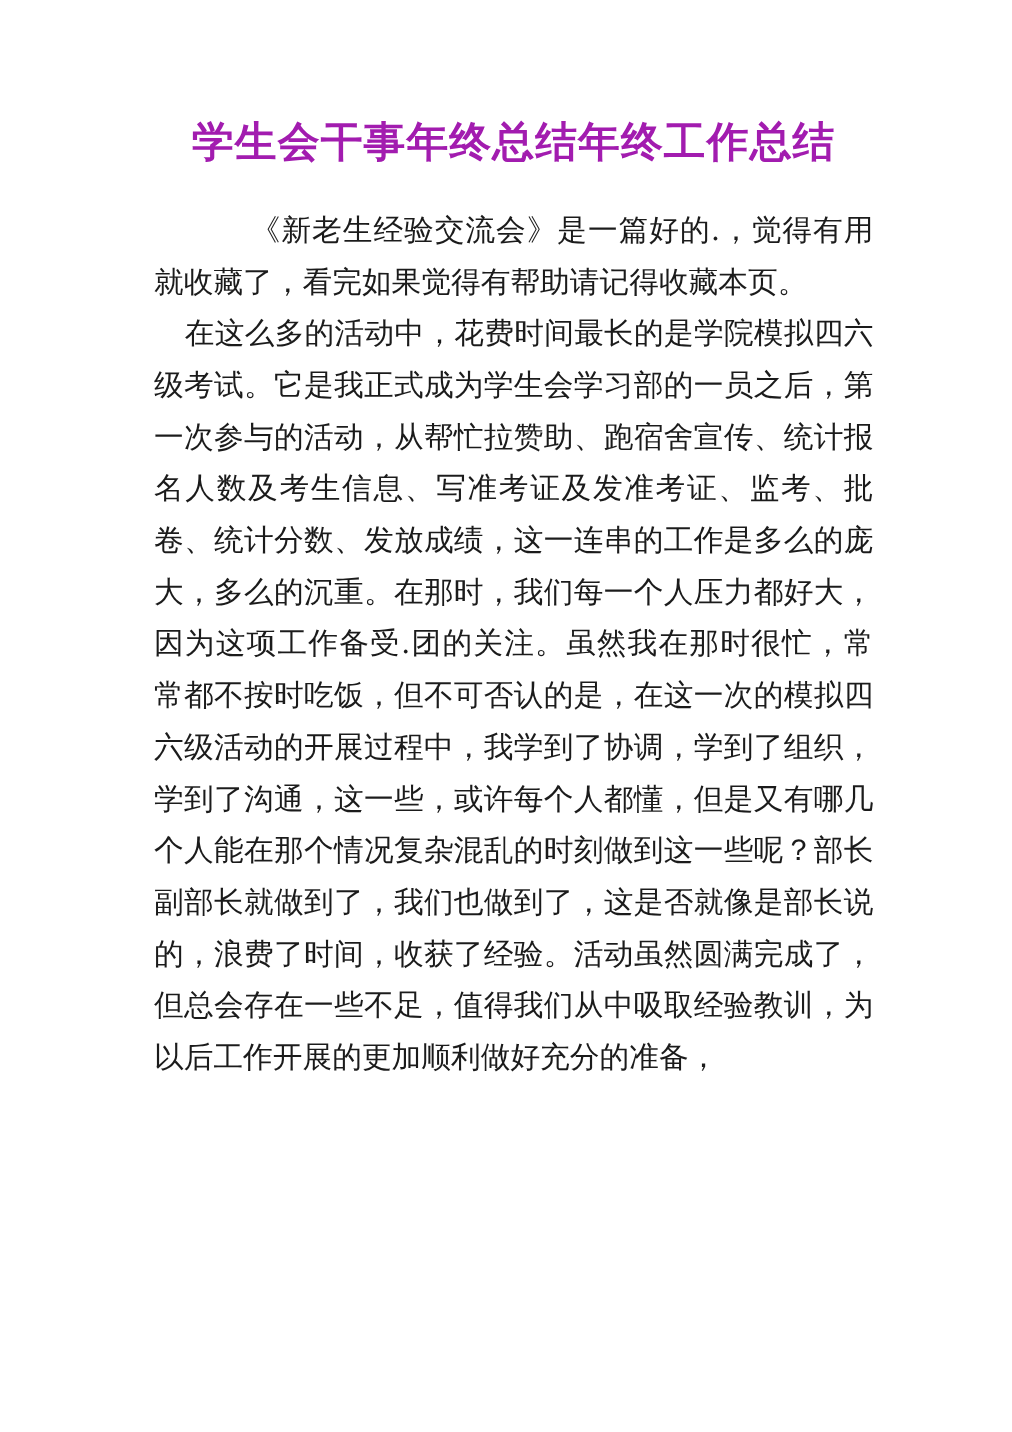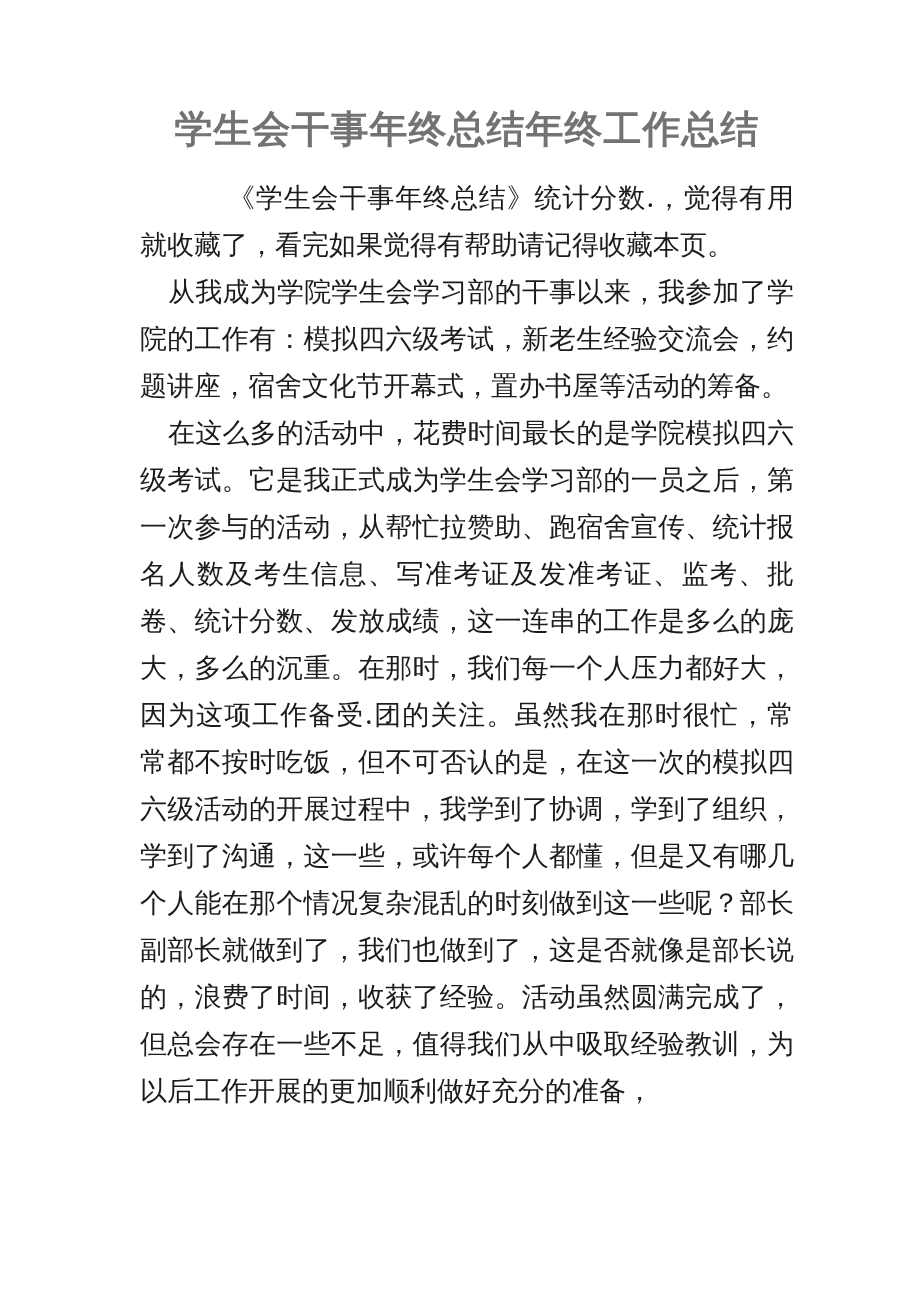--- a/index.html
+++ b/index.html
@@ -13,48 +13,47 @@
     overflow: hidden;
   }
   .page {
     box-sizing: border-box;
     width: 920px;
     height: 1302px;
     padding: 104px 126px 0 140px;
     background: #ffffff;
   }
   .doc-title {
-    margin: 0 0 20px 0;
+    margin: 0 0 32px 0;
     font-family: "DejaVu Sans", "Liberation Sans", sans-serif;
     font-weight: bold;
     font-size: 38px;
     line-height: 50px;
     letter-spacing: 1px;
     text-align: center;
-    color: #737373;
+    color: #a21caf;
   }
   .para {
     margin: 0;
     font-family: "DejaVu Serif", "Liberation Serif", serif;
     font-size: 27px;
     line-height: 47px;
     letter-spacing: 0px;
     text-align: justify;
     color: #1b1b1b;
     word-break: break-all;
   }
   .indent-large { text-indent: 88px; }
   .indent-one   { text-indent: 28px; }
 </style>
 </head>
 <body>
 
 <div class="page">
   <h1 class="doc-title">学生会干事年终总结年终工作总结</h1>
 
-  <p class="para indent-large">《学生会干事年终总结》统计分数.，觉得有用就收藏了，看完如果觉得有帮助请记得收藏本页。</p>
+  <p class="para indent-large">《新老生经验交流会》是一篇好的.，觉得有用就收藏了，看完如果觉得有帮助请记得收藏本页。</p>
 
 
 
-  <p class="para indent-one">从我成为学院学生会学习部的干事以来，我参加了学院的工作有：模拟四六级考试，新老生经验交流会，约题讲座，宿舍文化节开幕式，置办书屋等活动的筹备。</p>
 
   <p class="para indent-one">在这么多的活动中，花费时间最长的是学院模拟四六级考试。它是我正式成为学生会学习部的一员之后，第一次参与的活动，从帮忙拉赞助、跑宿舍宣传、统计报名人数及考生信息、写准考证及发准考证、监考、批卷、统计分数、发放成绩，这一连串的工作是多么的庞大，多么的沉重。在那时，我们每一个人压力都好大，因为这项工作备受.团的关注。虽然我在那时很忙，常常都不按时吃饭，但不可否认的是，在这一次的模拟四六级活动的开展过程中，我学到了协调，学到了组织，学到了沟通，这一些，或许每个人都懂，但是又有哪几个人能在那个情况复杂混乱的时刻做到这一些呢？部长副部长就做到了，我们也做到了，这是否就像是部长说的，浪费了时间，收获了经验。活动虽然圆满完成了，但总会存在一些不足，值得我们从中吸取经验教训，为以后工作开展的更加顺利做好充分的准备，</p>
 </div>
 
 </body></html>

